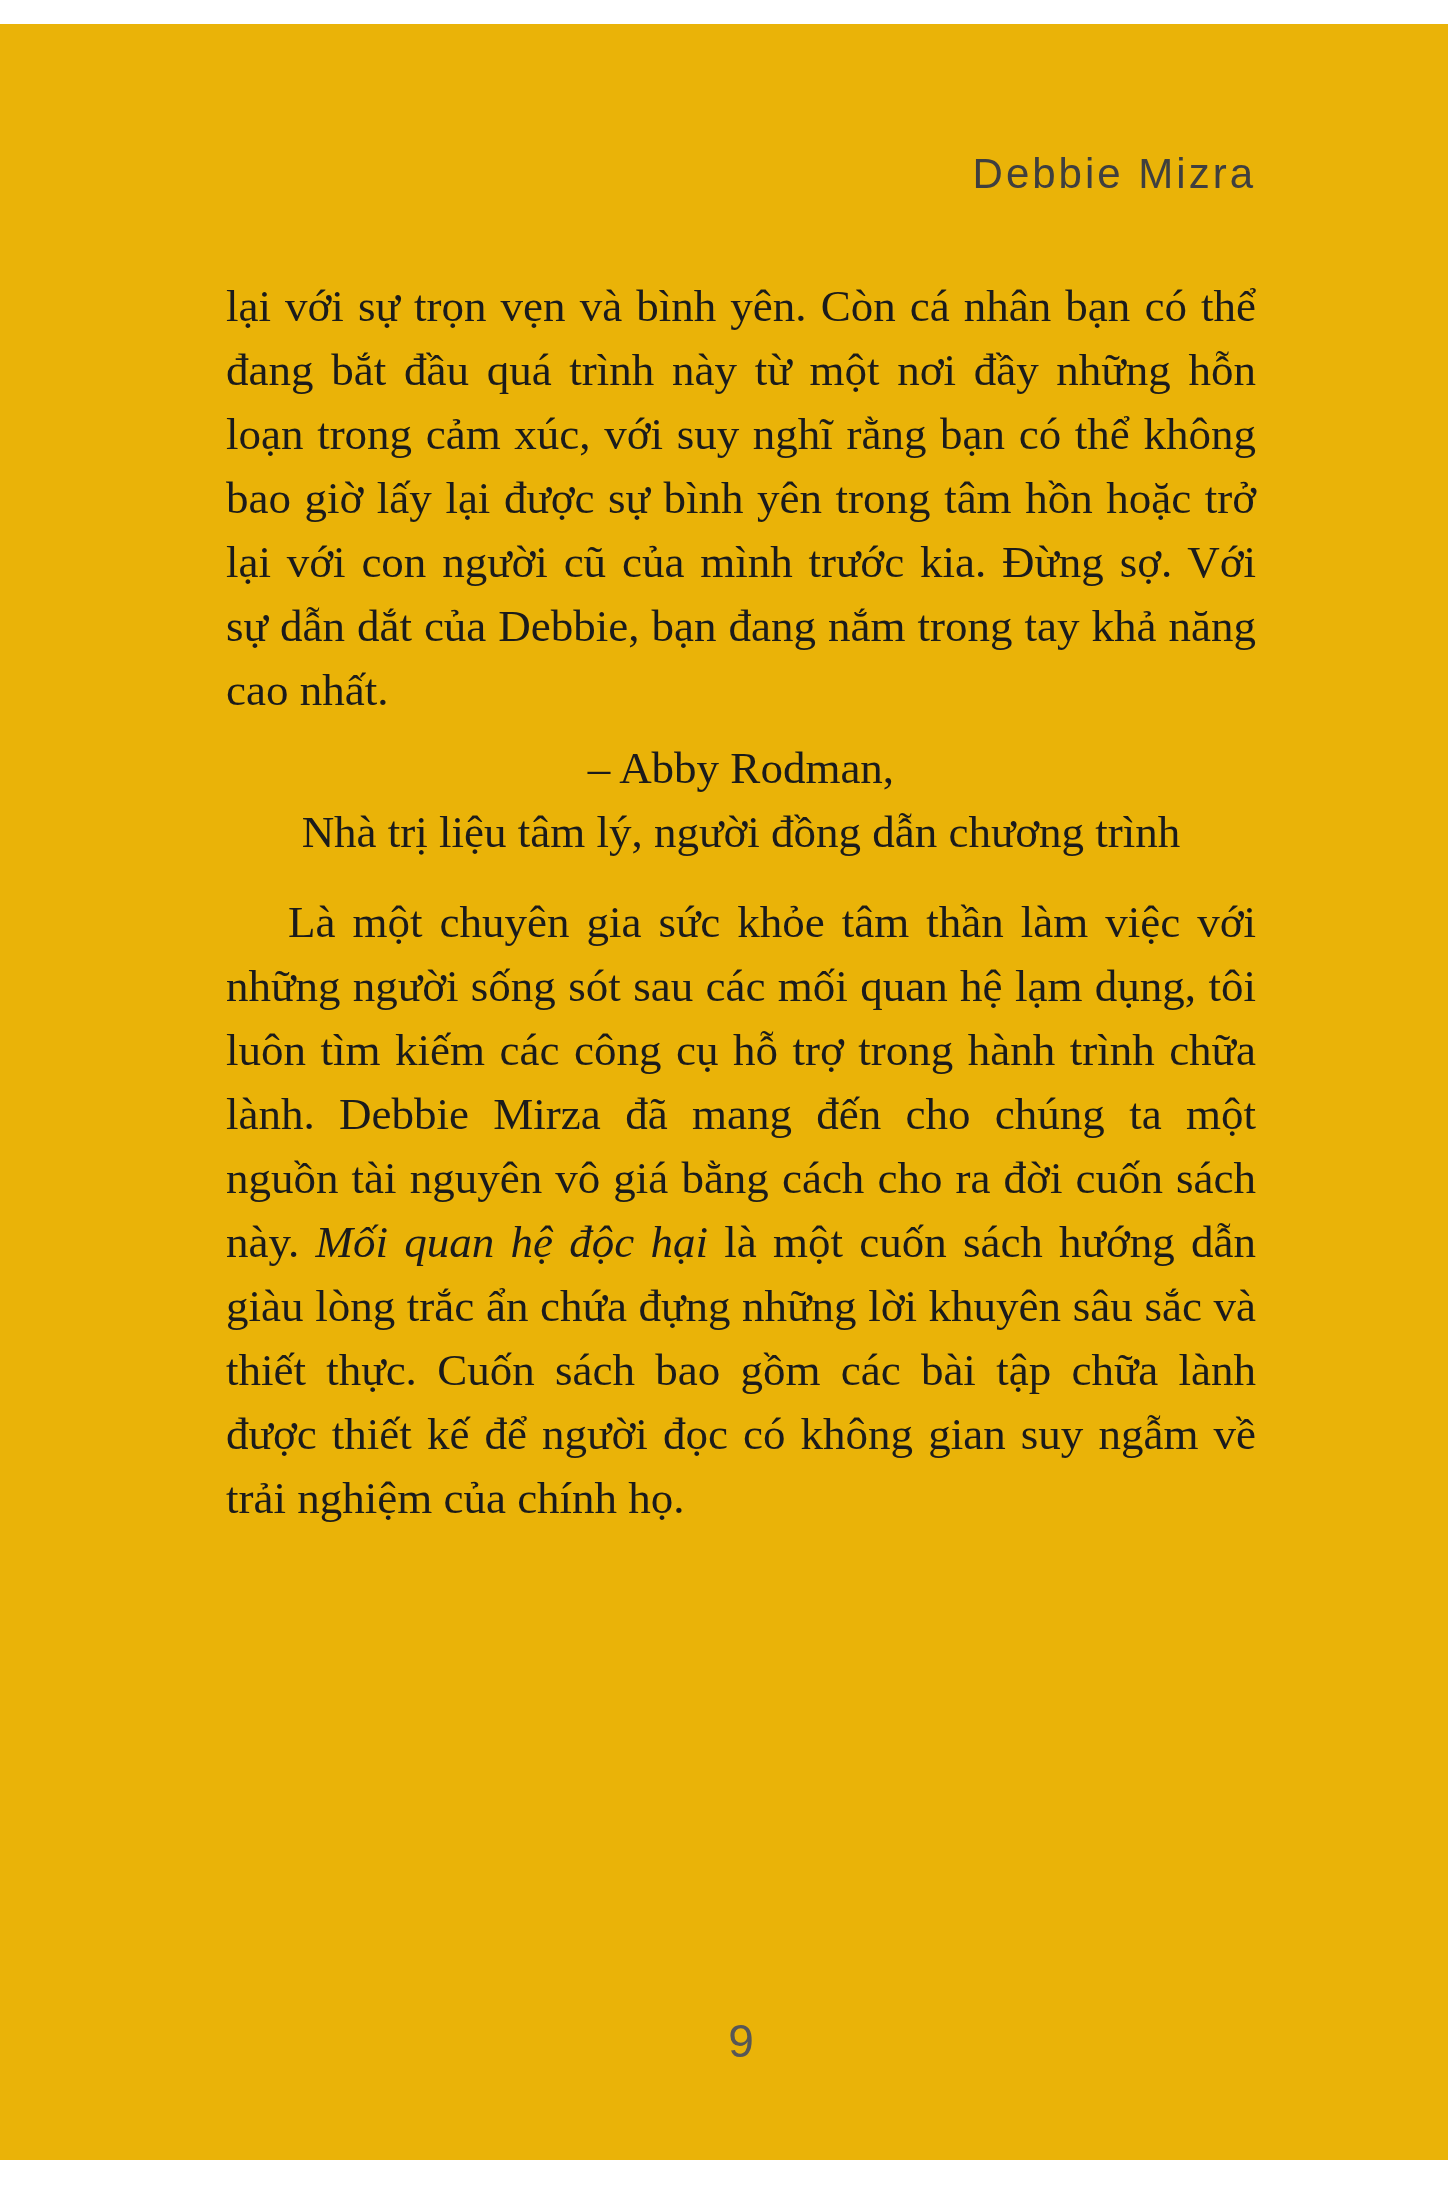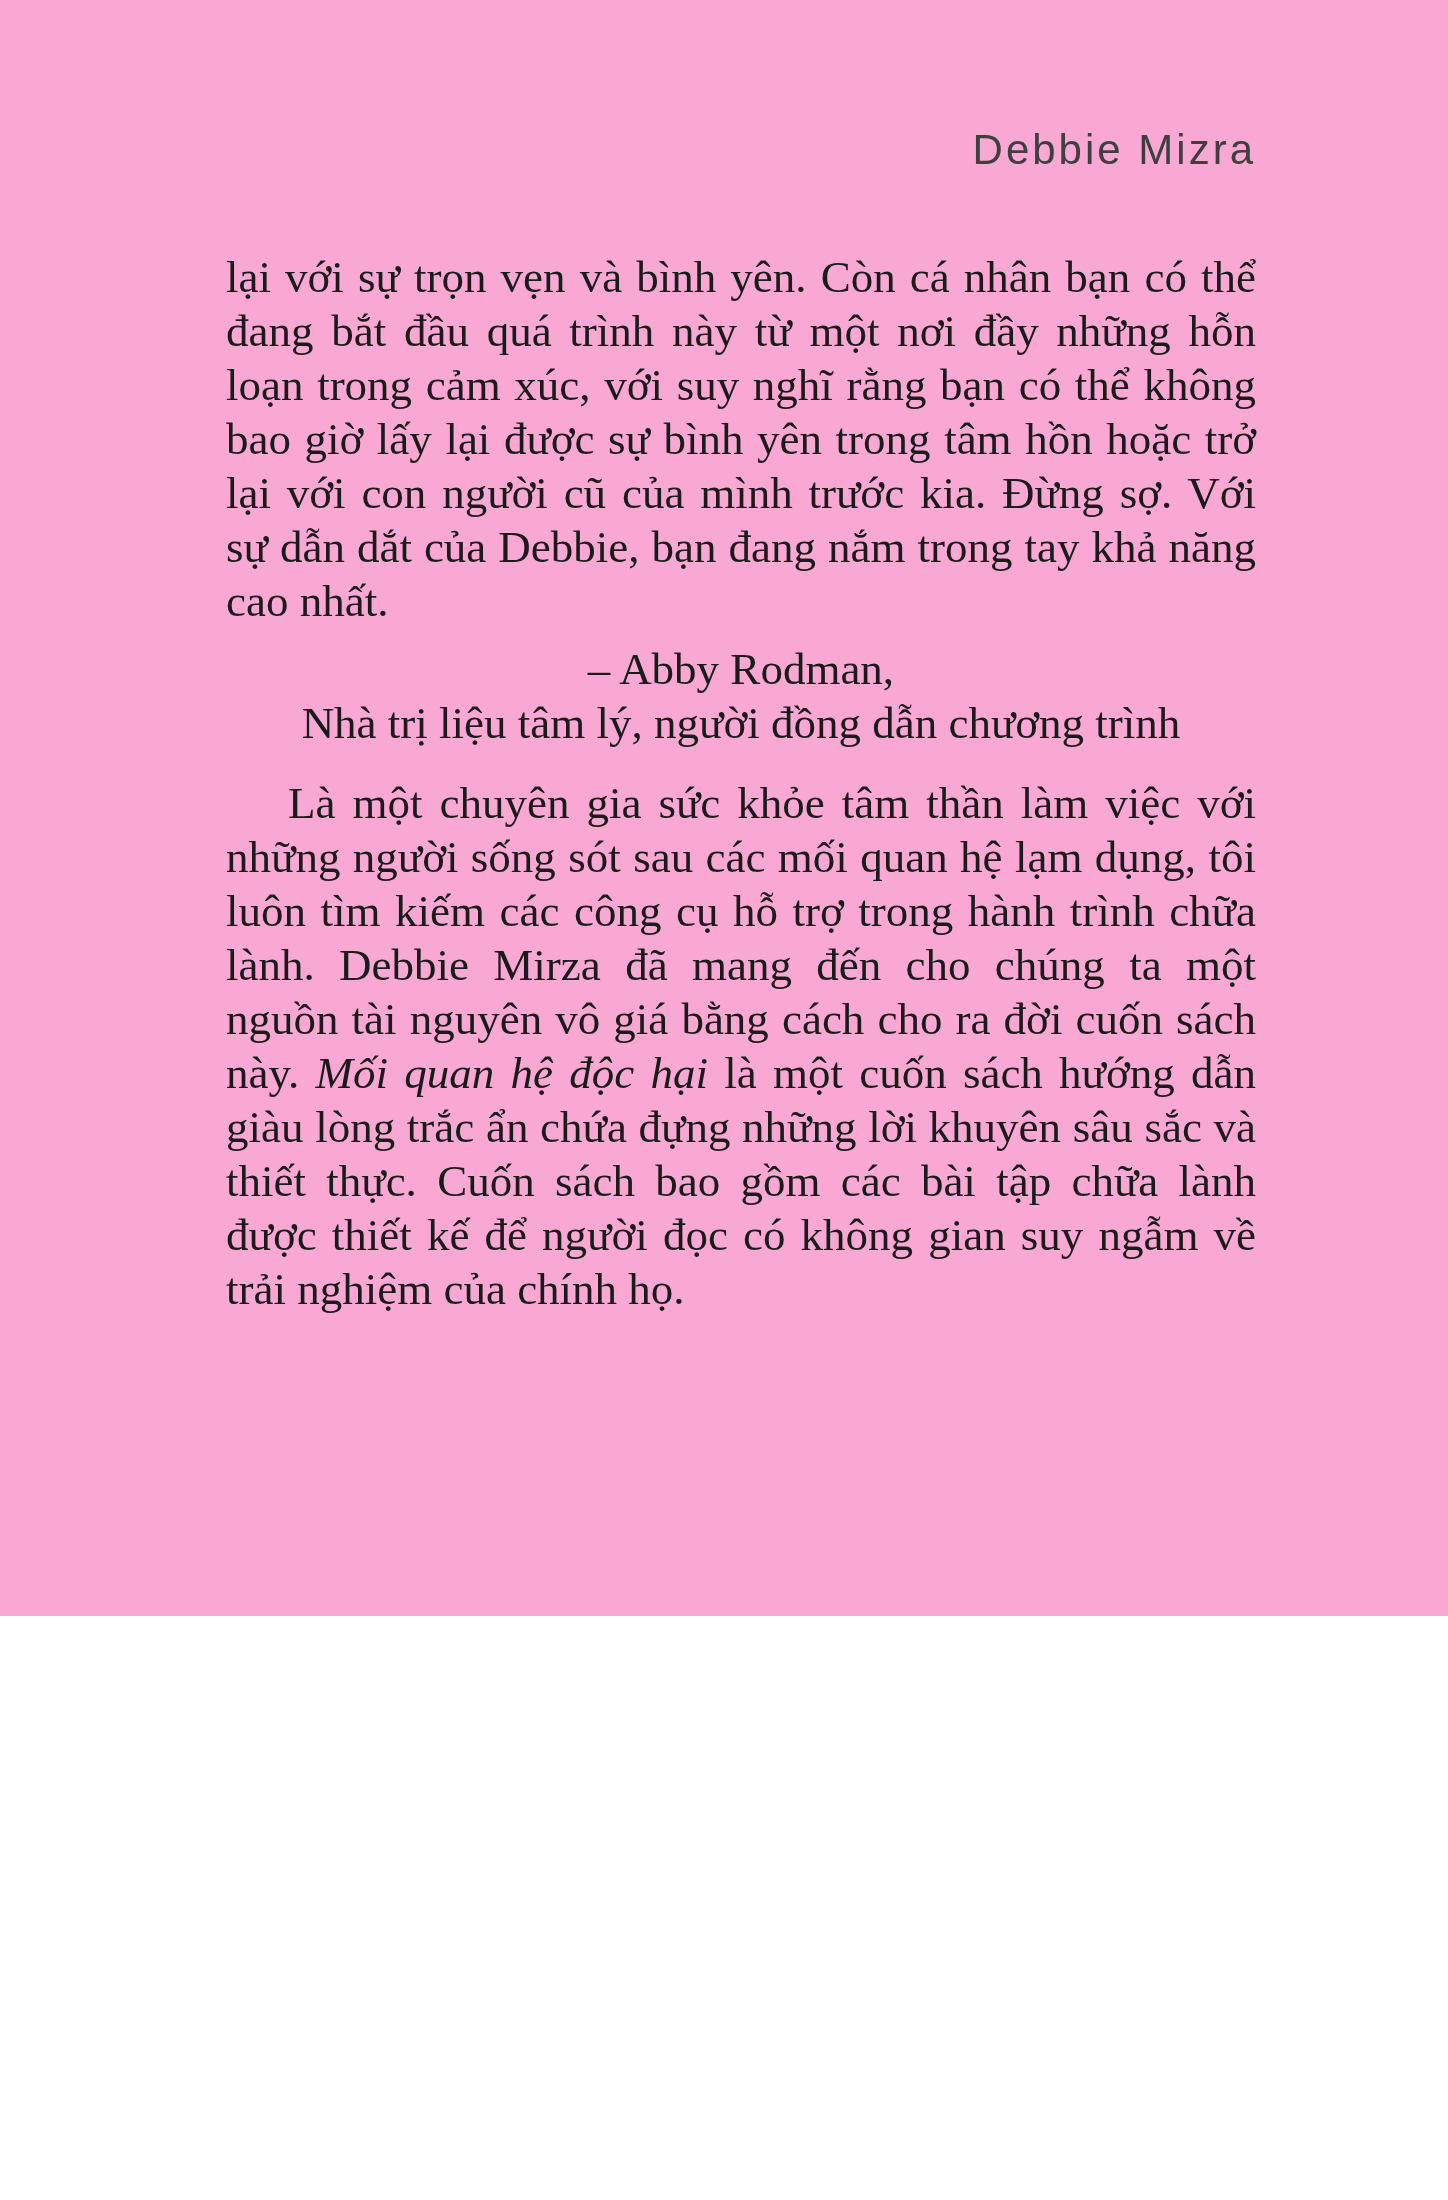--- a/index.html
+++ b/index.html
@@ -3,44 +3,45 @@
 <meta charset="utf-8">
 <style>
   html, body {
     margin: 0;
     padding: 0;
     background: #ffffff;
   }
   .page {
     position: relative;
     width: 1448px;
-    height: 1616px;
-    background: #f9a8d4;
+    height: 2136px;
+    background: #eab308;
     overflow: hidden;
     font-family: "Liberation Serif", serif;
+    margin-top: 24px;
   }
   .running-header {
     position: absolute;
     top: 126px;
     left: 226px;
     width: 1030px;
     text-align: right;
     font-family: "Liberation Sans", sans-serif;
     font-weight: 300;
     font-size: 42px;
     letter-spacing: 3px;
     color: #3f3f3f;
   }
   .text-block {
     position: absolute;
     top: 250px;
     left: 226px;
     width: 1030px;
     font-size: 45px;
-    line-height: 54px;
+    line-height: 64px;
     color: #1b1b1b;
   }
   .para {
     margin: 0;
     text-align: justify;
     text-justify: inter-word;
   }
   .para-continued {
     text-indent: 0;
   }

